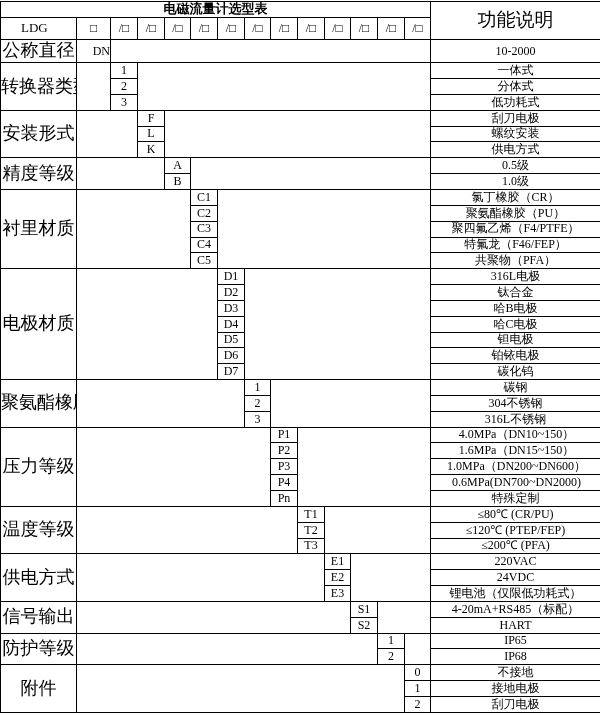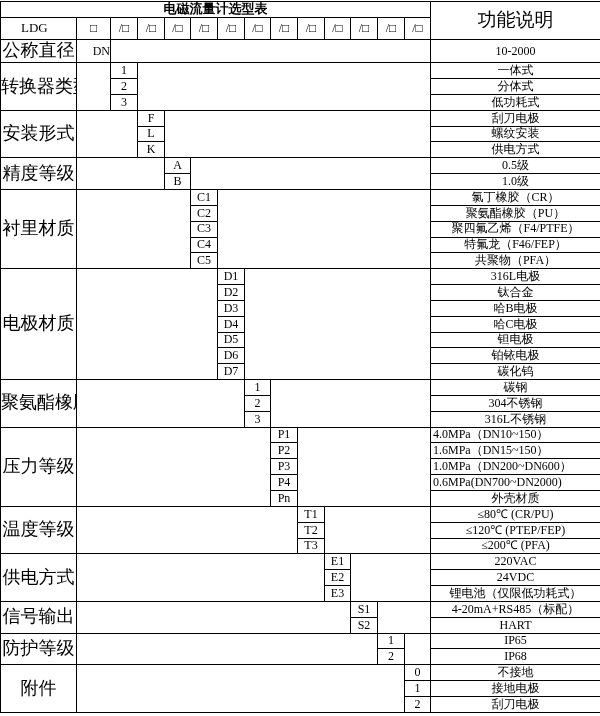--- a/index.html
+++ b/index.html
@@ -6,21 +6,21 @@
   .page{width:600px;height:716px;background:#ffffff;box-sizing:border-box;padding-top:1px;}
   table{border-collapse:collapse;table-layout:fixed;width:599px;height:712px;
         font-family:Liberation Serif, serif;color:#000;}
   td{border:1px solid #000;padding:0;font-size:12px;text-align:center;
      vertical-align:middle;overflow:hidden;white-space:nowrap;line-height:1.1;}
   td.title{font-size:13px;font-weight:bold;}
   td.rhead{font-size:19px;}
   td.ldg{text-align:left;padding-left:20px;font-size:13px;margin-left:36px;}
   td.lbl{font-size:18px;}
   td.codeleft{text-align:right;padding-left:10px;}
-  td.desc.left{text-align:left;padding-left:2px;margin-left:40px;}
+  td.desc.left{text-align:center;padding-left:2px;margin-left:40px;}
   tr.r-title{height:16px;}
   tr.r-code{height:22px;}
 </style>
 </head>
 <body>
 
 <div class="page">
 <table>
 <colgroup>
 <col style="width:76px">
@@ -200,21 +200,21 @@
 <tr>
   <td>P3</td>
   <td class="desc left">1.0MPa（DN200~DN600）</td>
 </tr>
 <tr>
   <td>P4</td>
   <td class="desc left">0.6MPa(DN700~DN2000)</td>
 </tr>
 <tr>
   <td>Pn</td>
-  <td class="desc">外壳材质</td>
+  <td class="desc">特殊定制</td>
 </tr>
 
 <tr>
   <td class="lbl" rowspan="3">温度等级</td>
   <td class="sp" rowspan="3" colspan="8"></td>
   <td>T1</td>
   <td class="sp" rowspan="3" colspan="4"></td>
   <td class="desc">≤80℃ (CR/PU)</td>
 </tr>
 <tr>

